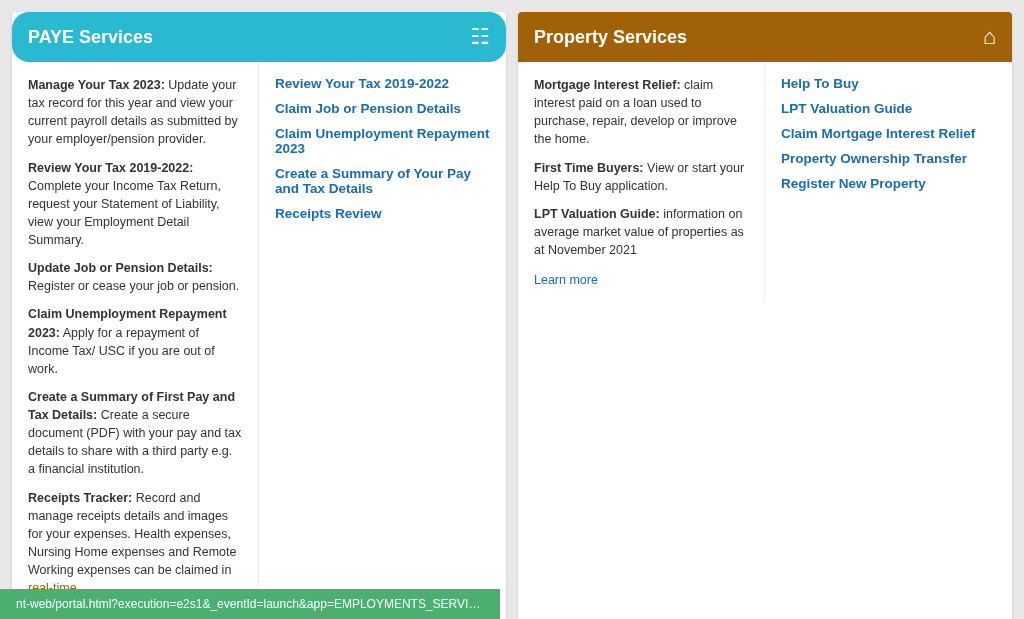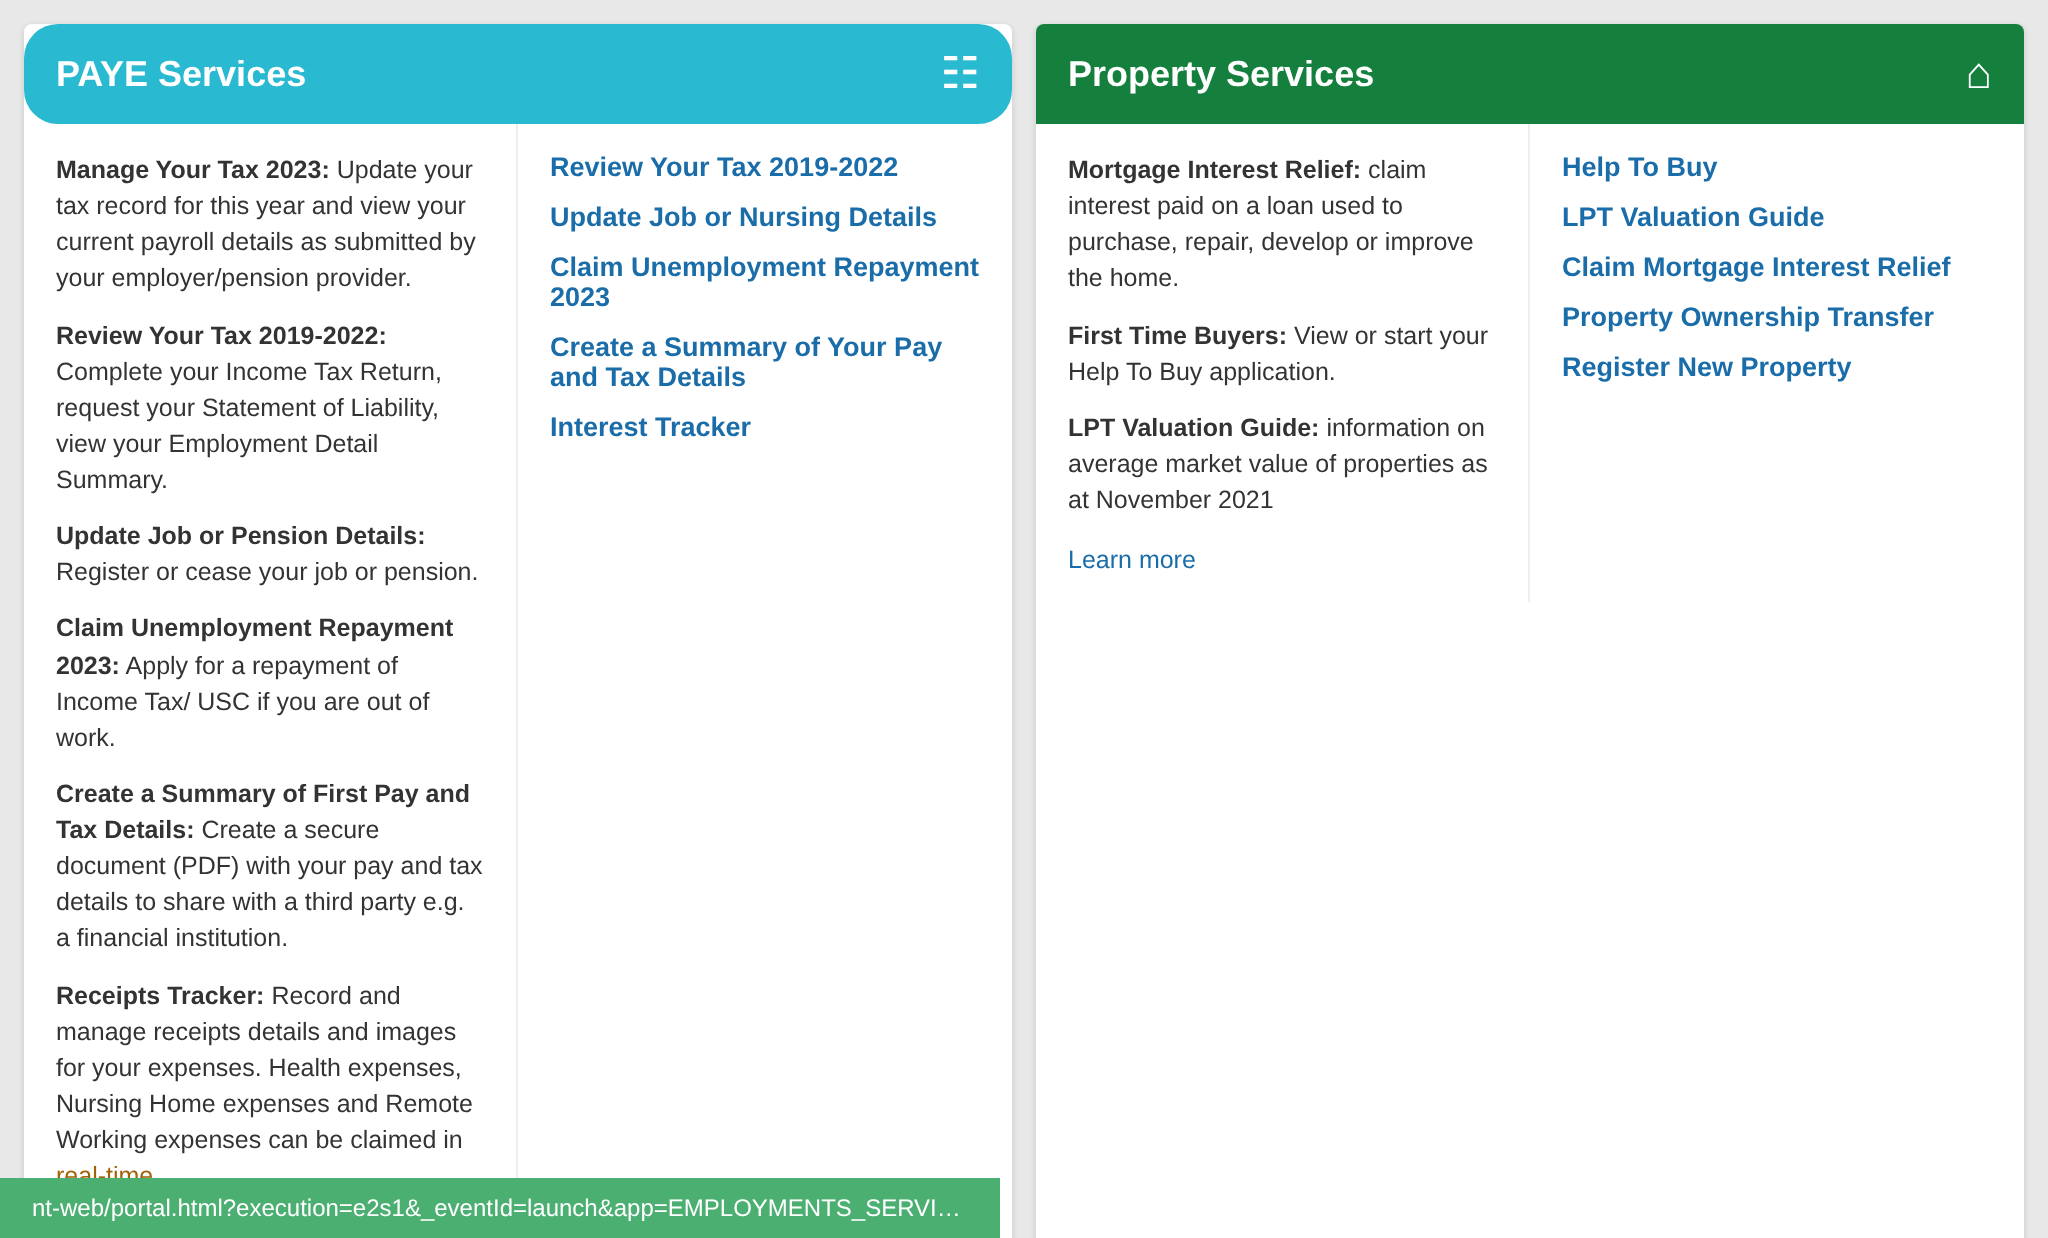--- a/index.html
+++ b/index.html
@@ -22,21 +22,21 @@
       overflow: hidden;
       box-shadow: 0 1px 3px rgba(0,0,0,0.15);
     }
     .card-header {
       display: flex;
       align-items: center;
       justify-content: space-between;
       padding: 12px 16px;
     }
     .card-header.paye { background: #29b9d0; border-radius: 17px; }
-    .card-header.property { background: #15803d; }
+    .card-header.property { background: #a16207; }
     .card-header-title {
       color: #fff;
       font-size: 18px;
       font-weight: bold;
     }
     .card-header-icon {
       color: #fff;
       font-size: 22px;
     }
     .card-body {
@@ -127,30 +127,30 @@
           <p><strong>Receipts Tracker:</strong> <span>Record and manage receipts details and images for your expenses. Health expenses, Nursing Home expenses and Remote Working expenses can be claimed in </span><a href="#" style="color:#a16207;text-decoration:underline;">real-time.</a></p>
         </div>
         <a href="#" class="learn-more">Learn more</a>
       </div>
       <div class="card-right">
         <ul class="link-list">
           <li>
             <a href="#">Review Your Tax 2019-2022</a>
           </li>
           <li>
-            <a href="#">Update Job or Nursing Details</a>
+            <a href="#">Claim Job or Pension Details</a>
           </li>
           <li>
             <a href="#">Claim Unemployment Repayment 2023</a>
           </li>
           <li>
             <a href="#">Create a Summary of Your Pay and Tax Details</a>
           </li>
           <li>
-            <a href="#">Interest Tracker</a>
+            <a href="#">Receipts Review</a>
           </li>
         </ul>
       </div>
     </div>
   </div>
 
   <div class="card">
     <div class="card-header property">
       <span class="card-header-title">Property Services</span>
       <span class="card-header-icon">⌂</span>

